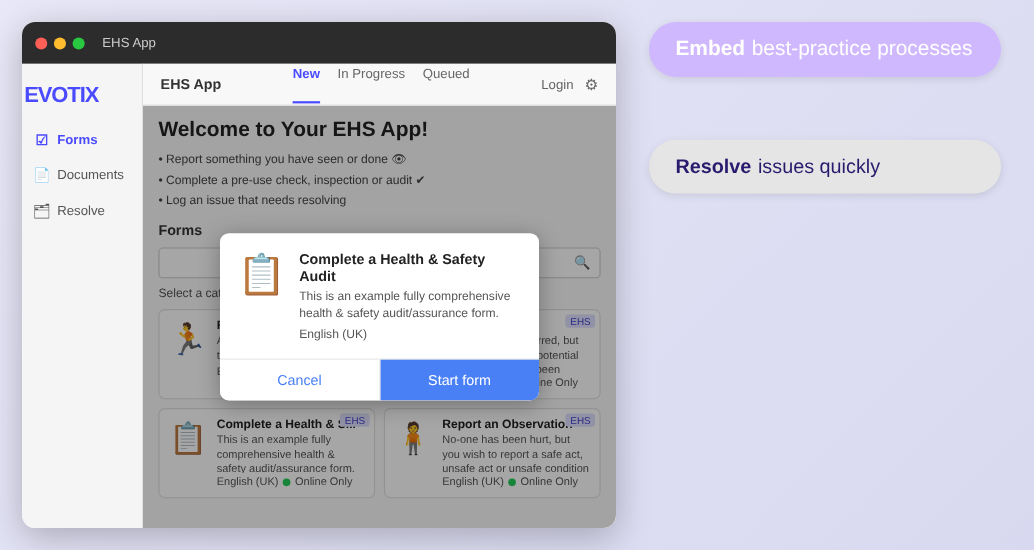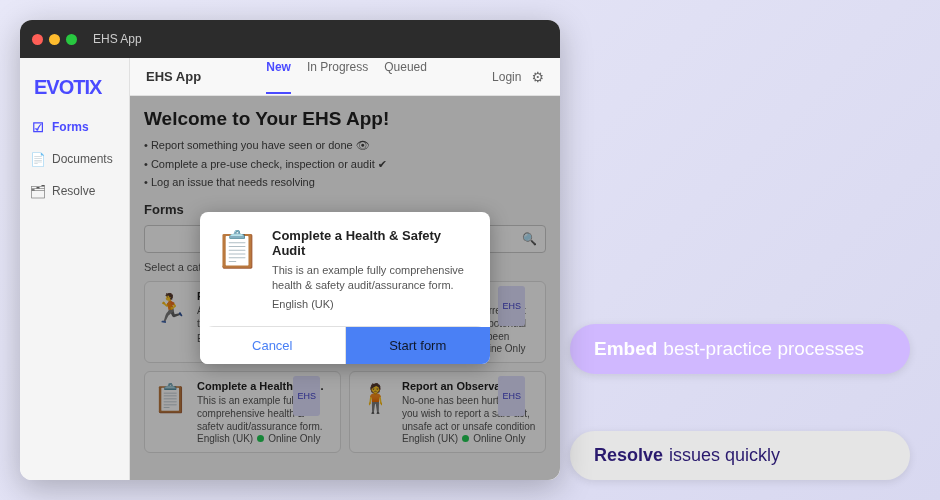--- a/index.html
+++ b/index.html
@@ -12,21 +12,22 @@
       display: flex;
       align-items: center;
       justify-content: center;
       background: linear-gradient(135deg, #e8e8f8 0%, #d8d8f0 100%);
     }
 
     .main-container {
       width: 920px;
       height: 480px;
       display: flex;
-      align-items: flex-end;
+      align-items: flex-start;
+      gap: 20px;
       padding: 10px;
     }
 
     
     .app-window {
       width: 540px;
       height: 460px;
       border-radius: 12px;
       overflow: hidden;
       box-shadow: 0 8px 32px rgba(0,0,0,0.25);
@@ -63,21 +64,21 @@
     }
 
     
     .sidebar {
       width: 110px;
       background: #f5f5f5;
       border-right: 1px solid #e0e0e0;
       padding-top: 10px;
     }
     .sidebar-logo {
-      padding: 8px 14px 12px;
+      padding: 8px 2px 12px;
       font-size: 20px;
       font-weight: 900;
       color: #4a4aff;
       letter-spacing: -1px;
     }
     .sidebar-item {
       padding: 8px 10px;
       display: flex;
       align-items: center;
       gap: 6px;
@@ -211,25 +212,25 @@
     }
     .card-icon-svg { font-size: 28px; }
     .card-info { flex: 1; min-width: 0; }
     .card-title { font-size: 11px; font-weight: 700; color: #222; margin-bottom: 2px; }
     .card-desc { font-size: 10px; color: #555; line-height: 1.3; margin-bottom: 3px; overflow: hidden; max-height: 36px; }
     .card-meta { font-size: 10px; color: #555; display: flex; align-items: center; gap: 4px; }
     .online-dot { width: 7px; height: 7px; background: #22cc55; border-radius: 50%; display: inline-block; }
     .card-badge {
       position: absolute;
       top: 4px;
-      right: 20px;
+      right: 4px;
       background: #e0e0ff;
       color: #4444cc;
       font-size: 9px;
-      padding: 15px 4px;
+      padding: 1px 4px;
       border-radius: 3px;
     }
     .form-card { position: relative; }
 
     
     .modal-overlay {
       position: absolute;
       top: 0; left: 0; right: 0; bottom: 0;
       background: rgba(0,0,0,0.35);
       display: flex;
@@ -264,40 +265,39 @@
 
     .modal-text-wrap { flex: 1; }
     .modal-title { font-size: 13px; font-weight: 700; color: #222; margin-bottom: 5px; }
     .modal-desc { font-size: 11px; color: #555; line-height: 1.4; margin-bottom: 5px; }
     .modal-lang { font-size: 11px; color: #555; }
 
     .modal-actions {
       display: flex;
       border-top: 1px solid #e0e0e0;
       height: 38px;
-      border-radius: 14px;
     }
     .modal-btn {
       flex: 1;
       display: flex;
       align-items: center;
       justify-content: center;
       font-size: 13px;
       cursor: pointer;
       border: none;
       font-weight: 500;
     }
     .modal-btn-cancel {
       background: #fff;
       color: #4a80f5;
       border-right: 1px solid #e0e0e0;
     }
     .modal-btn-start {
       background: #4a80f5;
-      color: #0f172a;
+      color: #ffffff;
     }
 
     
     .features-panel {
       flex: 1;
       display: flex;
       flex-direction: column;
       justify-content: center;
       gap: 16px;
       padding: 0 10px;

